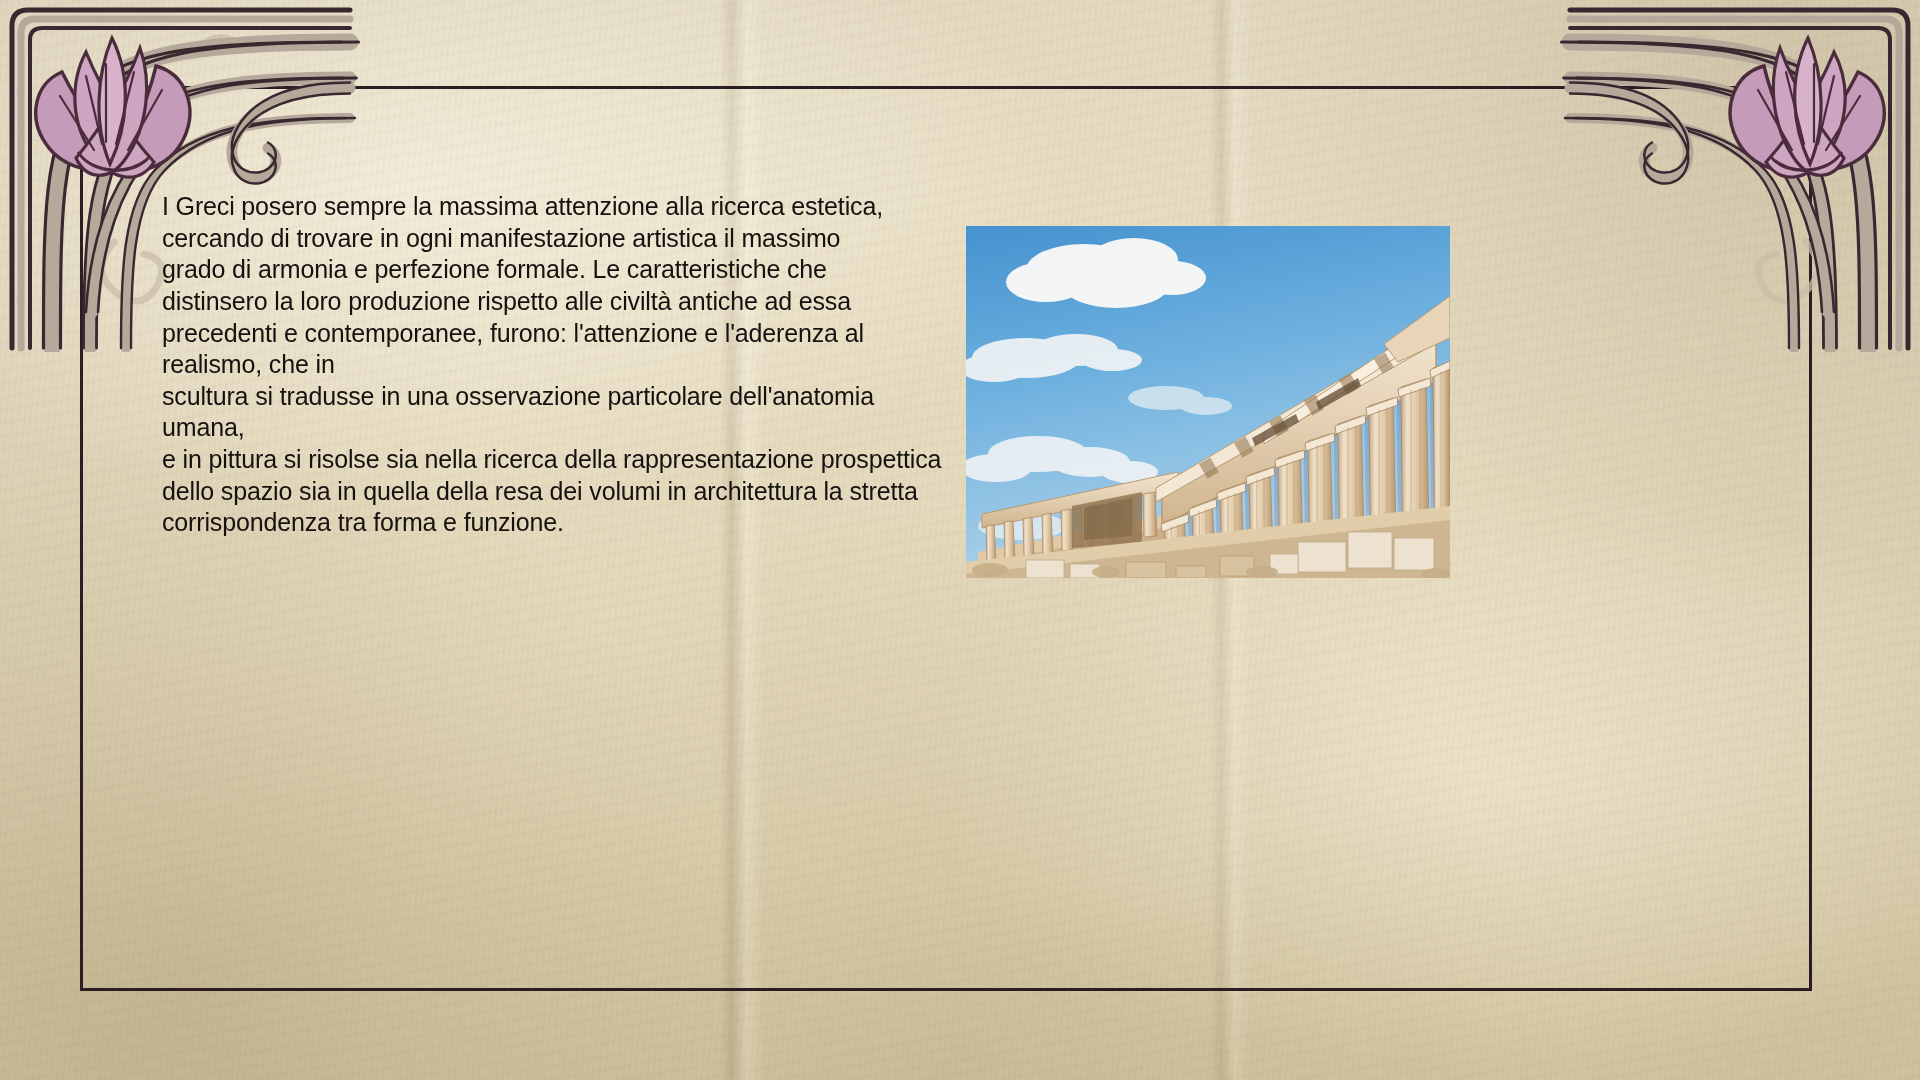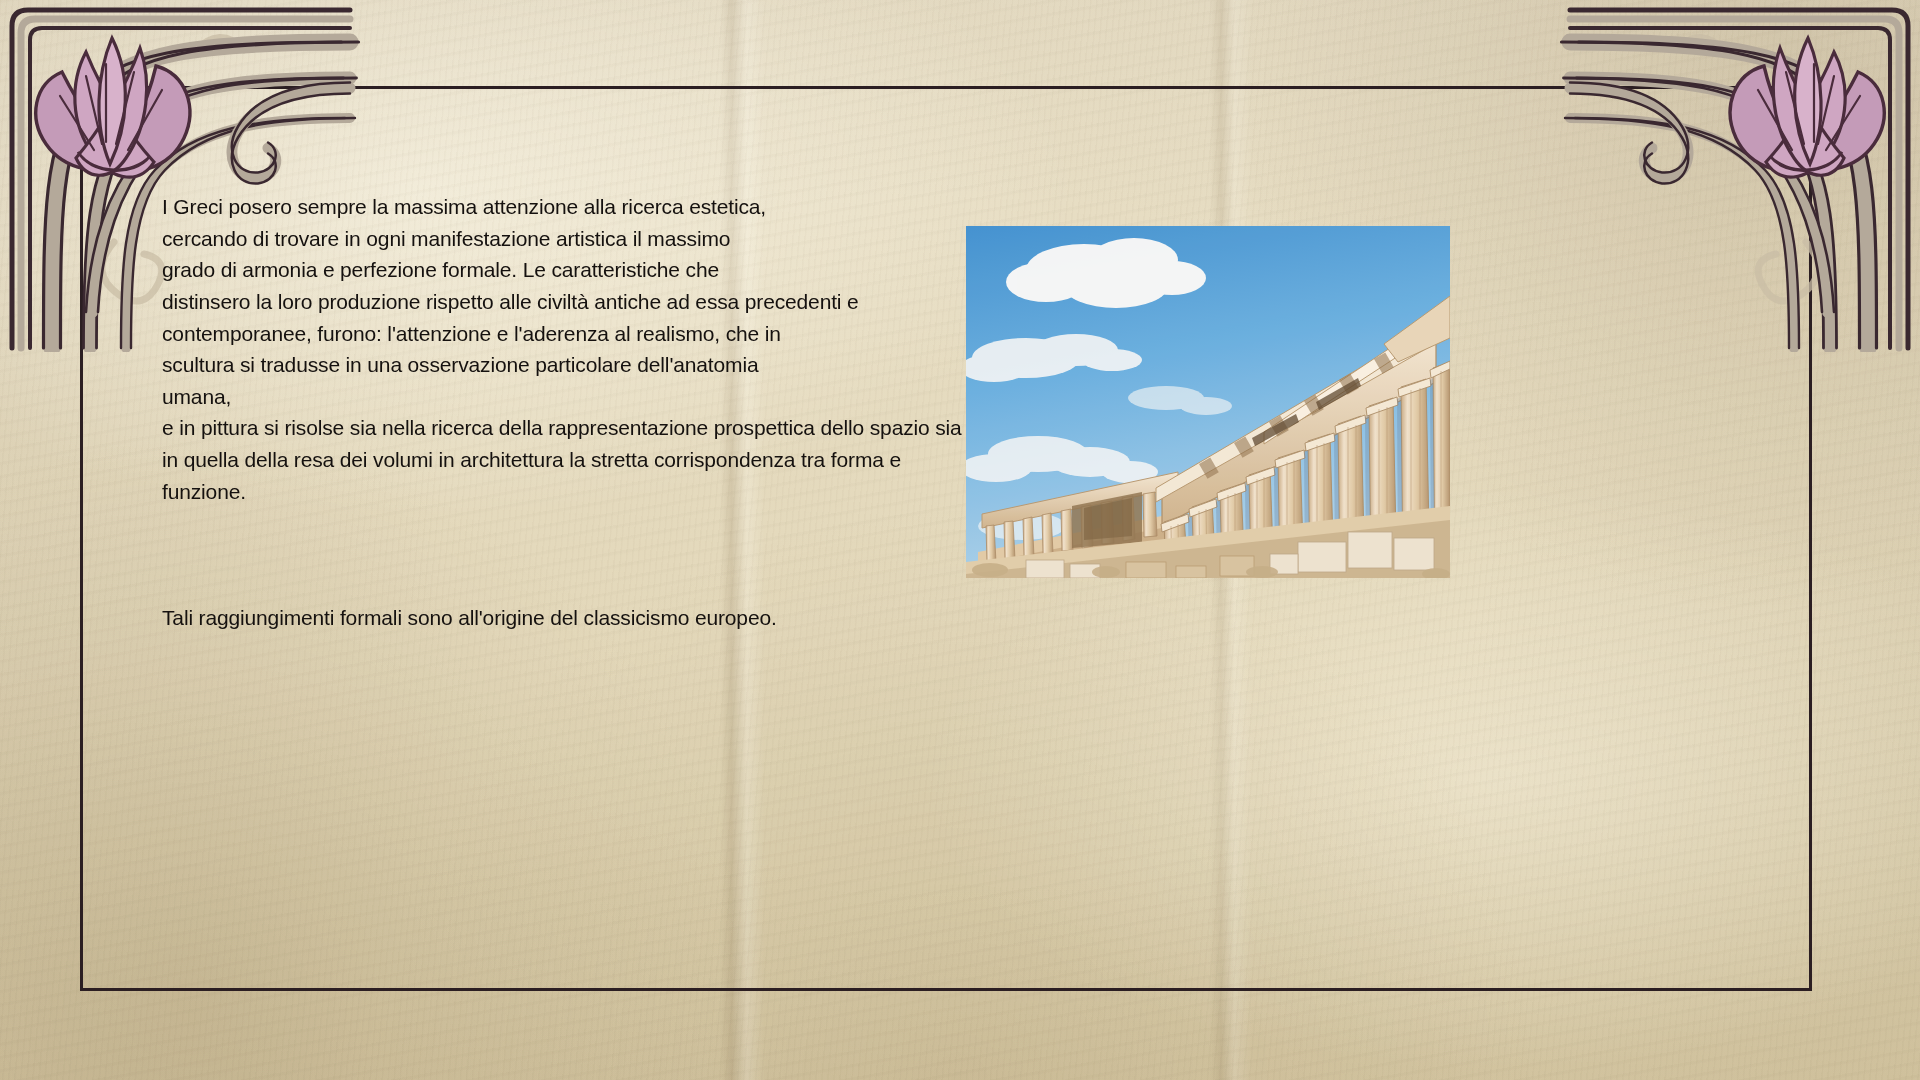--- a/index.html
+++ b/index.html
@@ -84,21 +84,21 @@
   .ornament.tr { right: -6px; top: -8px; transform: scaleX(-1); }
 
   
   #body-text {
     position: absolute;
     left: 162px;
     top: 128px;
     width: 800px;
     z-index: 5;
     color: #15110f;
-    font-size: 21px;
+    font-size: 25px;
     line-height: 31.6px;
     letter-spacing: -0.15px;
     white-space: pre-wrap;
     word-break: normal;
   }
   .para { margin: 0; }
   .para + .para { margin-top: 31.6px; }
 
   
   #photo {
@@ -227,21 +227,20 @@
   </div>
 
   <div id="body-text">
     <p class="para">I Greci posero sempre la massima attenzione alla ricerca estetica,
 cercando di trovare in ogni manifestazione artistica il massimo
 grado di armonia e perfezione formale. Le caratteristiche che
 distinsero la loro produzione rispetto alle civiltà antiche ad essa precedenti e contemporanee, furono: l'attenzione e l'aderenza al realismo, che in
 scultura si tradusse in una osservazione particolare dell'anatomia
 umana,
 e in pittura si risolse sia nella ricerca della rappresentazione prospettica dello spazio sia in quella della resa dei volumi in architettura la stretta corrispondenza tra forma e funzione.</p>
-    <p class="para">Tali raggiungimenti formali sono all'origine del classicismo europeo.</p>
   </div>
 
   <div id="photo" title="Parthenon temple on the Athenian Acropolis under a blue sky with white clouds">
     <svg viewBox="0 0 484 352" preserveAspectRatio="xMidYMid slice" xmlns="http://www.w3.org/2000/svg">
       <defs>
         <linearGradient id="skyg" x1="0" y1="0" x2="0.25" y2="1">
           <stop offset="0%" stop-color="#3e92d6"></stop>
           <stop offset="45%" stop-color="#68b2e6"></stop>
           <stop offset="100%" stop-color="#aed6f1"></stop>
         </linearGradient>

